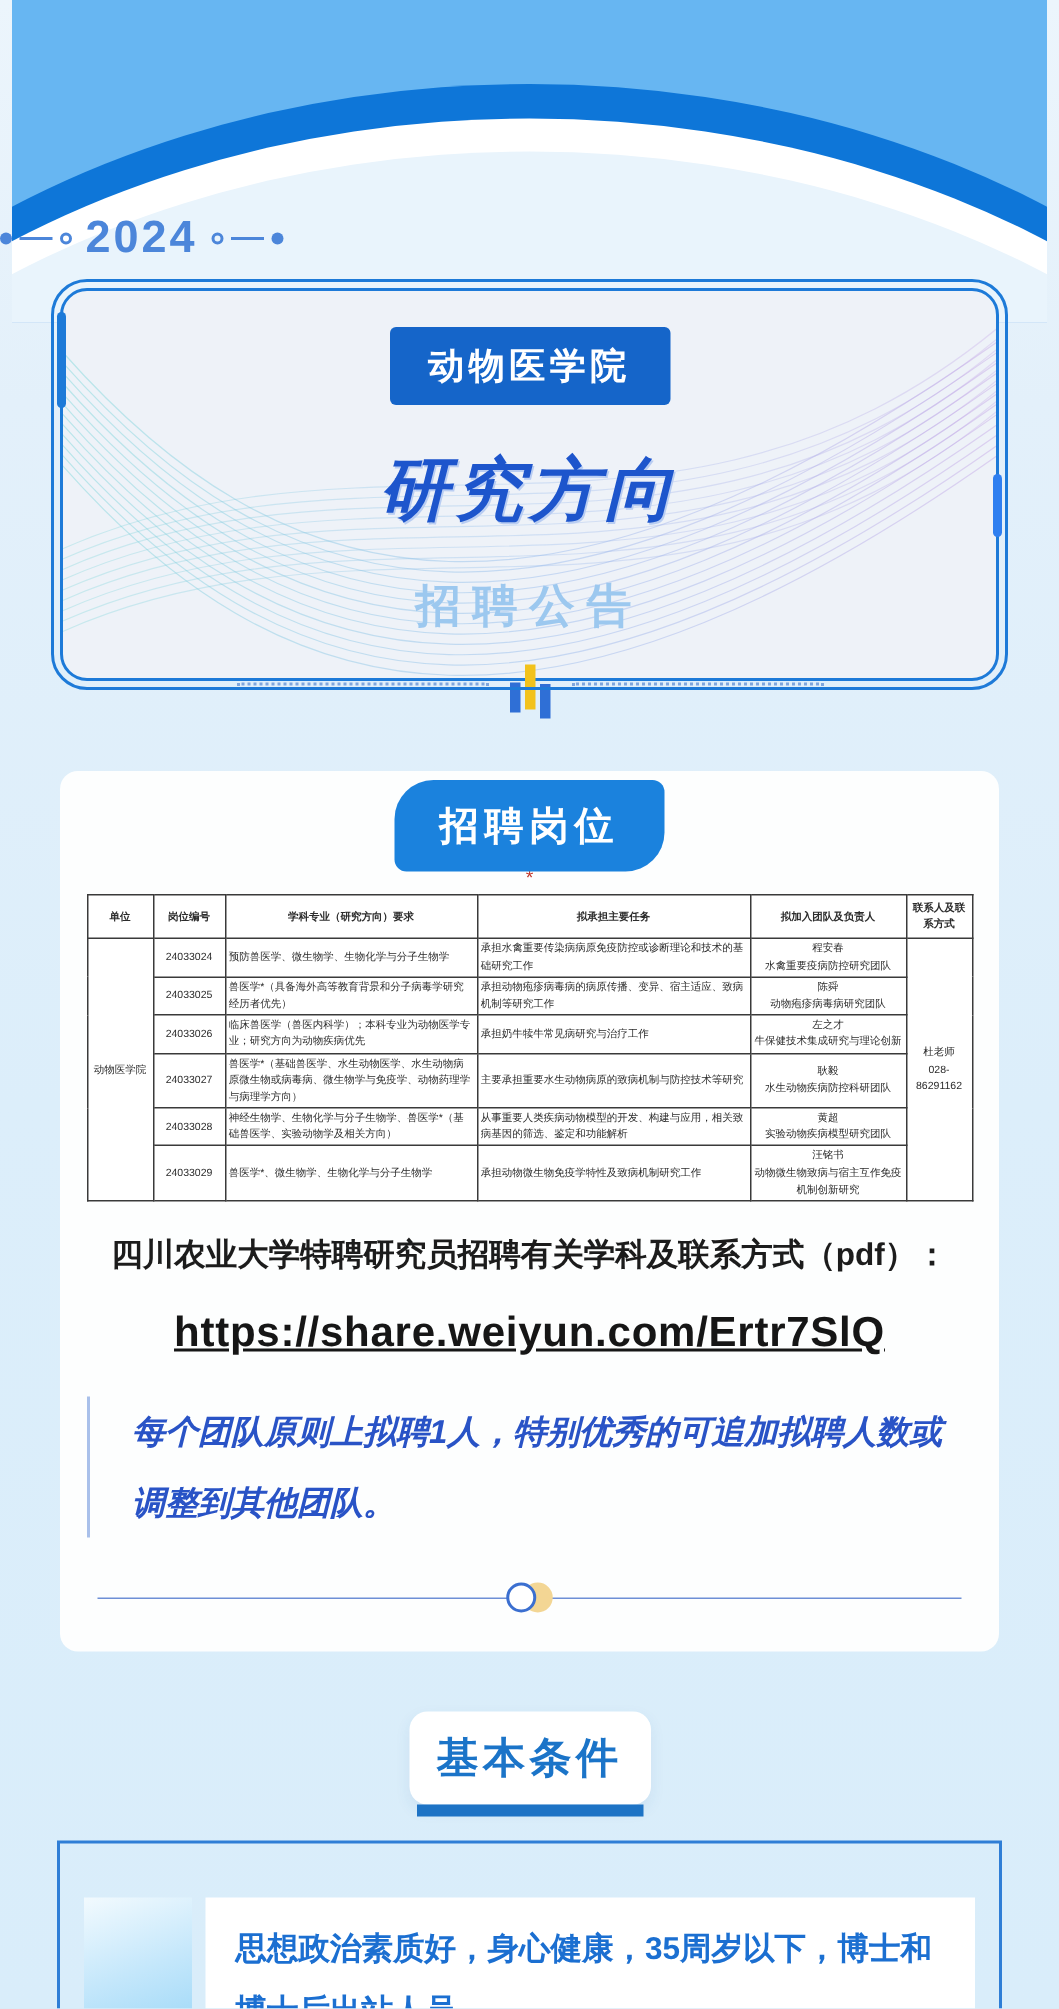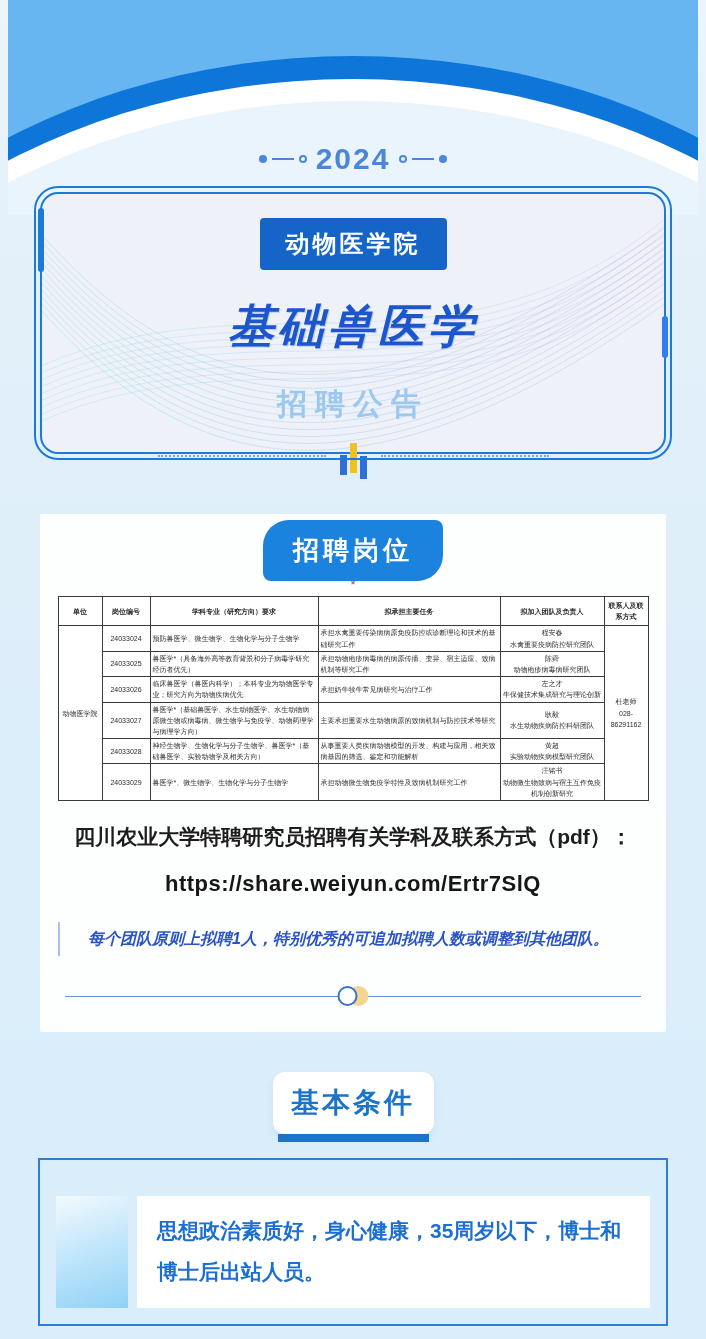--- a/index.html
+++ b/index.html
@@ -11,21 +11,21 @@
   .banner { position:absolute; top:0; left:8px; right:8px; height:215px; overflow:hidden; }
   .sky { position:absolute; left:0; right:0; top:0; height:150px; background:#67b6f2; }
   .arc { position:absolute; left:50%; transform:translateX(-50%); width:1200px; height:900px; border-radius:50%; }
   .arc.dark  { top:56px;  background:#0e76d8; }
   .arc.white { top:79px;  background:#ffffff; }
   .arc.pbg   { top:101px; background:#e9f4fc; }
 
   .content { position:relative; z-index:2; padding-top:142px; }
 
   
-  .year-row { display:flex; align-items:center; justify-content:center; gap:9px; height:34px; color:#4c86da; }
+  .year-row { display:flex; align-items:center; justify-content:flex-start; gap:9px; height:34px; color:#4c86da; }
   .year-text { font-size:30px; font-weight:bold; letter-spacing:2px; }
   .dot  { width:8px; height:8px; border-radius:50%; background:#4c86da; }
   .ring { width:8px; height:8px; border-radius:50%; border:2px solid #4c86da; background:transparent; }
   .tick { width:22px; height:2px; background:#4c86da; margin:0 -4px; }
 
   
   .hero { position:relative; margin:16px 40px 0; height:262px; background:#eef2f8;
           border:2px solid #1d7ad8; border-radius:18px; }
   .hero::after { content:""; position:absolute; inset:-8px; border:2px solid #1d7ad8; border-radius:24px; pointer-events:none; }
   .hero .accent-left  { position:absolute; left:-4px;  top:14px;  width:6px; height:64px; background:#1d7ad8; border-radius:3px; }
@@ -38,37 +38,37 @@
                 letter-spacing:4px; text-shadow:1px 1px 0 #b9cdf2; }
   .hero-sub { margin-top:26px; color:#9cc8ef; font-size:30px; font-weight:bold; letter-spacing:8px; }
   .deco-row { margin-top:14px; display:flex; align-items:center; gap:14px; }
   .dotline { width:168px; border-top:2px dotted #7fa6dd; height:0; }
   .bars { display:flex; align-items:flex-end; gap:3px; height:34px; }
   .bars .b1 { width:7px; height:20px; background:#2f6fd6; transform:translateY(2px); }
   .bars .b2 { width:7px; height:30px; background:#f2c21c; }
   .bars .b3 { width:7px; height:23px; background:#2f6fd6; transform:translateY(6px); }
 
   
-  .positions-card { position:relative; margin:60px 40px 0; background:#fdfefe; padding:66px 0 16px; border-radius:2px; }
+  .positions-card { position:relative; margin:60px 40px 0; background:#fdfefe; padding:66px 0 16px; border-radius:12px; }
   .section-badge { position:absolute; top:6px; left:50%; transform:translateX(-50%);
                    background:#1b82dd; color:#fff; font-size:26px; font-weight:bold; letter-spacing:4px;
                    padding:13px 30px; border-radius:26px 8px 26px 8px; }
   .req-mark { text-align:center; color:#c23a2e; font-size:13px; height:14px; line-height:10px; }
 
   table.pos { width:590px; margin:2px auto 0; border-collapse:collapse; table-layout:fixed;
               font-size:7px; color:#2c2c2c; background:#fff; }
   table.pos th, table.pos td { border:1px solid #3a3a3a; padding:1px 2px; line-height:1.6; text-align:center; vertical-align:middle; }
   table.pos th { font-weight:bold; padding:3px 2px; }
   table.pos td.l { text-align:left; }
 
   .pdf-block { margin:20px 20px 0; color:#1c1c1c; font-weight:bold; font-size:21px; line-height:1.5;text-align:center; }
-  .pdf-link { margin-top:14px; font-size:22px; color:#161616; letter-spacing:0.5px; }
+  .pdf-link { margin-top:14px; font-size:28px; color:#161616; letter-spacing:0.5px;text-decoration:underline; }
 
   .note-block { margin:22px 20px 0 18px; padding-left:28px; border-left:2px solid #a9c0ea;
-                color:#2953c6; font-size:16px; font-weight:bold; font-style:italic; line-height:2.15; }
+                color:#2953c6; font-size:22px; font-weight:bold; font-style:italic; line-height:2.15; }
 
   .divider { position:relative; margin:30px 25px 8px; height:22px; }
   .divider::before { content:""; position:absolute; left:0; right:0; top:10px; border-top:1.5px solid #6e8fd6; }
   .divider .circles { position:absolute; left:50%; top:0; transform:translateX(-50%); display:flex; }
   .divider .c-yellow { width:20px; height:20px; border-radius:50%; background:#f3d694; margin-left:-9px; }
   .divider .c-ring { width:20px; height:20px; border-radius:50%; background:#fff; border:2px solid #3b6fd0; z-index:1; }
 
   
   .req-header { width:161px; margin:40px auto 0; }
   .req-title { background:#fff; border-radius:12px; text-align:center; padding:12px 0;
@@ -142,21 +142,21 @@
           <use href="#wp2" transform="translate(0,-35)"></use>
             <use href="#wp2" transform="translate(0,-42)"></use>
           <use href="#wp2" transform="translate(0,-49)"></use>
             <use href="#wp2" transform="translate(0,-56)"></use>
         </g>
       </svg>
       <span class="accent-left"></span>
       <span class="accent-right"></span>
       <div class="hero-inner">
         <div class="college-badge">动物医学院</div>
-        <div class="hero-title">基础兽医学</div>
+        <div class="hero-title">研究方向</div>
         <div class="hero-sub">招聘公告</div>
         <div class="deco-row">
           <span class="dotline"></span>
           <span class="bars">
             <span class="b1"></span>
             <span class="b2"></span>
             <span class="b3"></span>
           </span>
           <span class="dotline"></span>
         </div>

